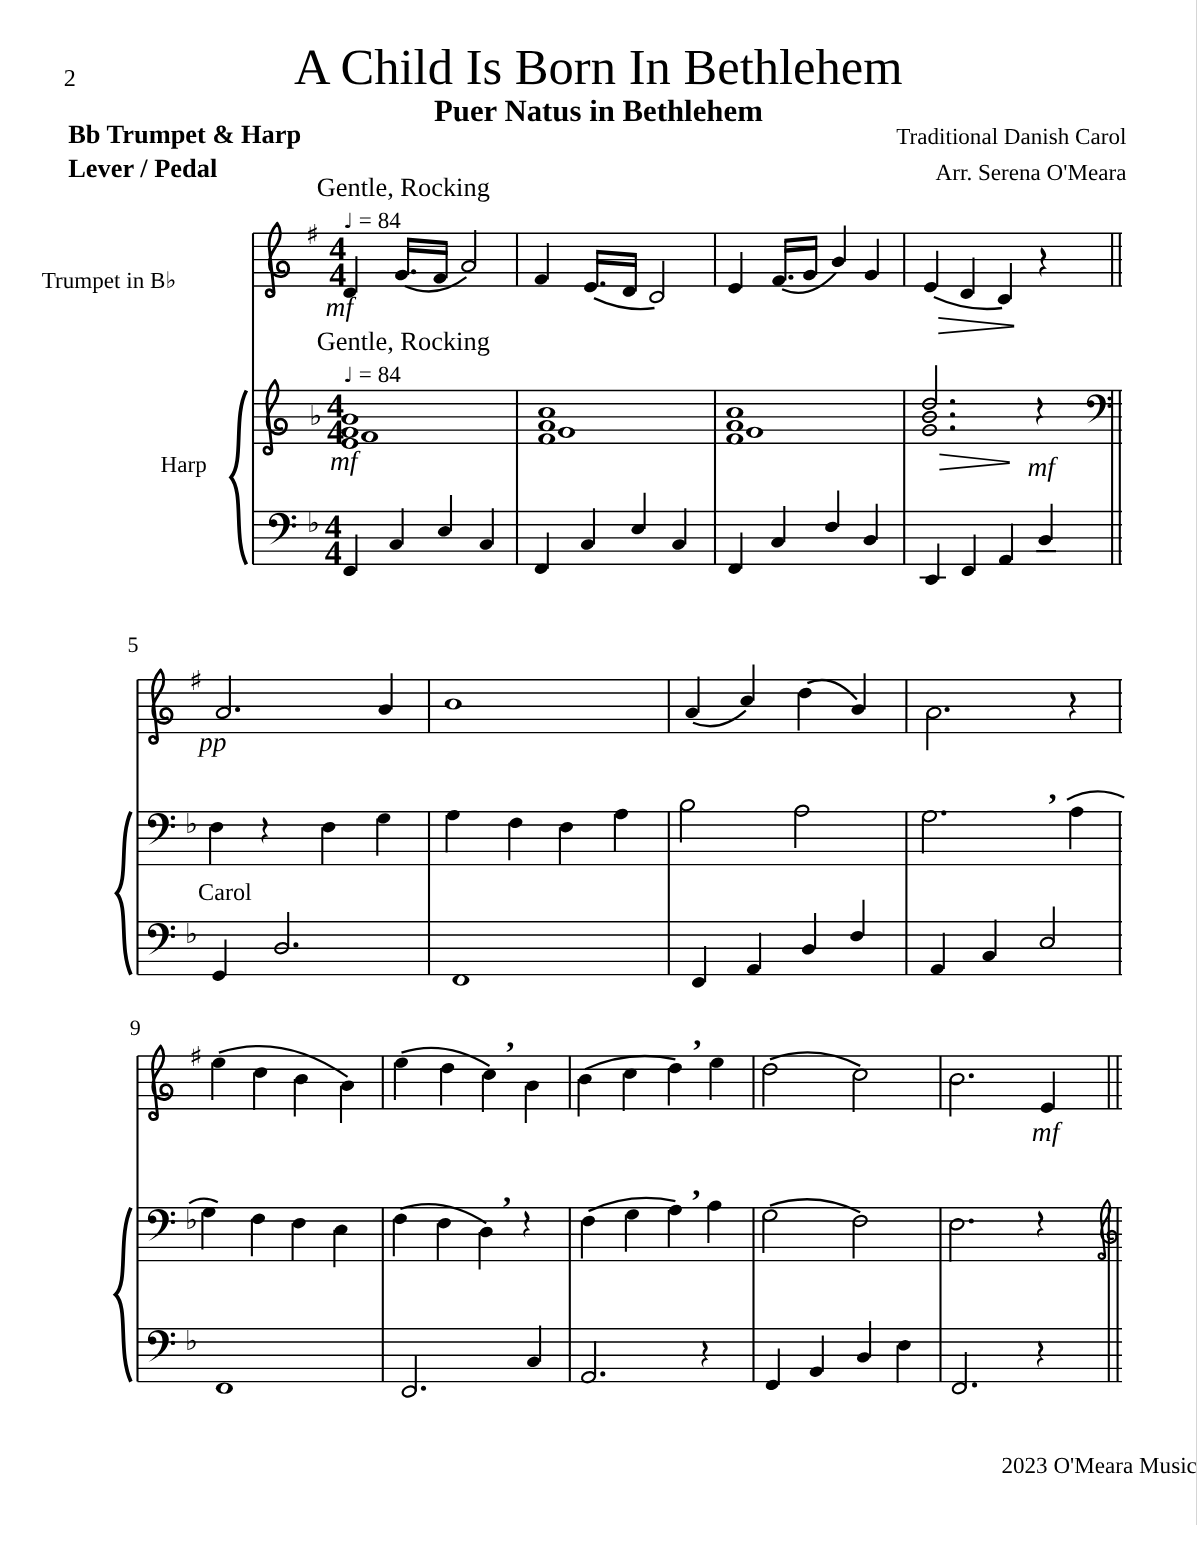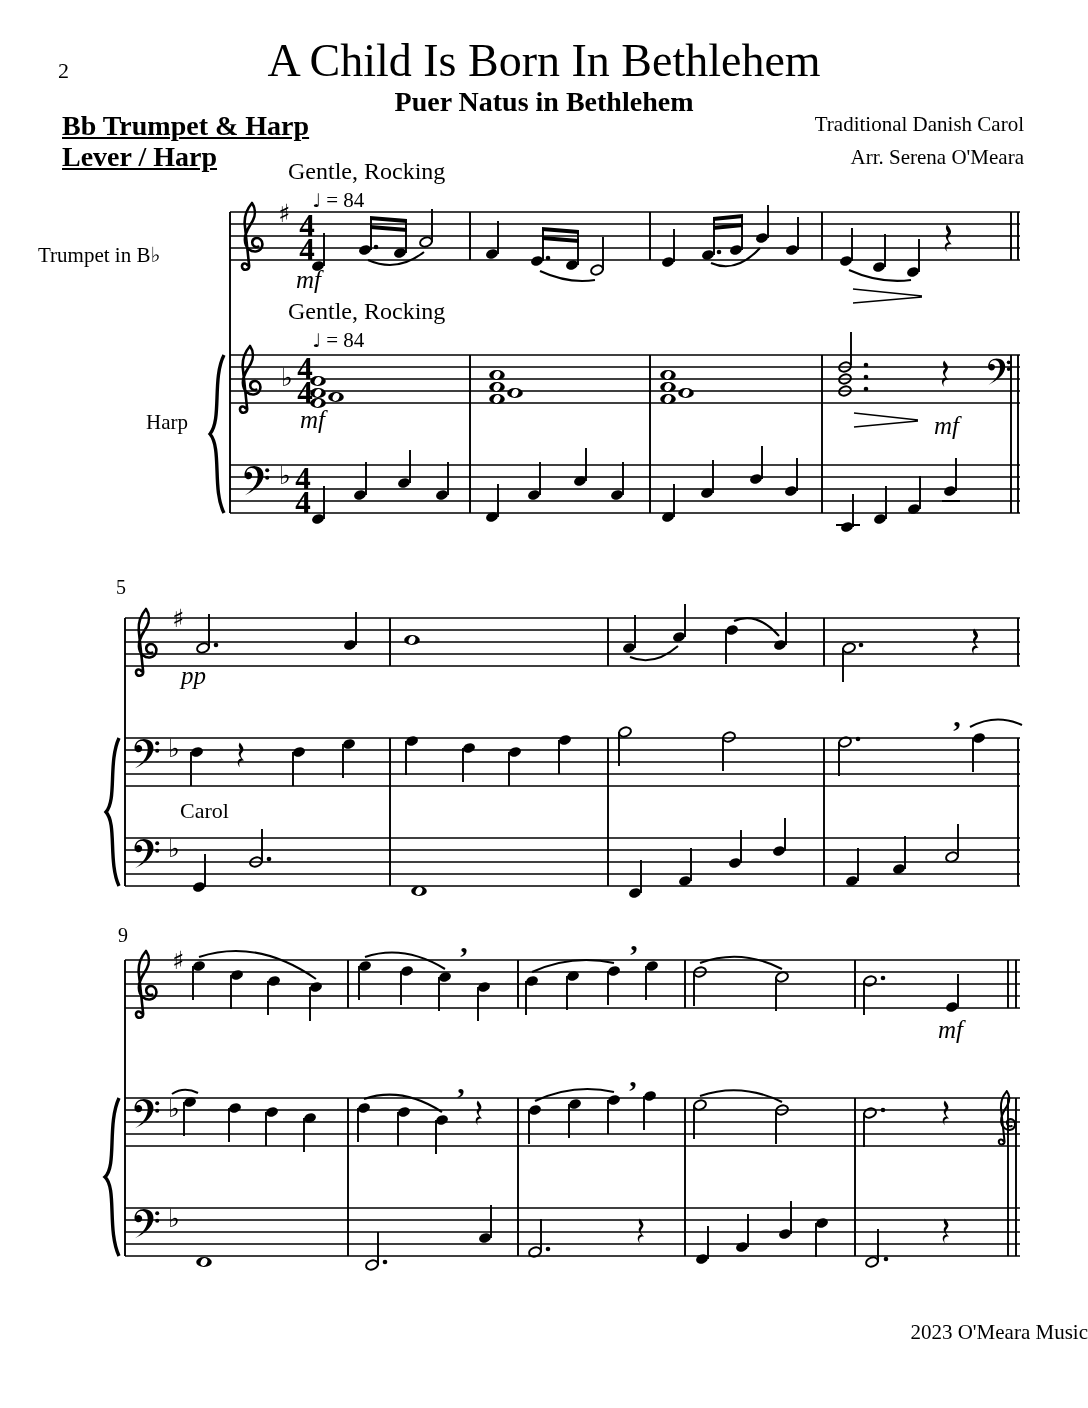--- a/index.html
+++ b/index.html
@@ -2,21 +2,21 @@
 <html><head>
 <meta charset="utf-8">
 <style>
   html,body{margin:0;padding:0;background:#888;}
   .page{position:relative;width:1088px;height:1408px;margin:0 auto;background:#ffffff;
         font-family:"Liberation Serif","DejaVu Sans",serif;color:#000;overflow:hidden;}
   .abs{position:absolute;white-space:nowrap;}
   .title{left:0;right:0;top:34px;text-align:center;font-size:46px;}
   .subtitle{left:0;right:0;top:86px;text-align:center;font-size:28px;font-weight:600;}
   .pagenum{left:58px;top:58px;font-size:22px;}
-  .hleft{left:62px;font-size:28px;font-weight:600;text-decoration:underline;}
+  .hleft{left:62px;font-size:24px;font-weight:600;}
   .hright{right:64px;font-size:21px;text-align:right;}
   .tempo{font-size:24px;}
   .bpm{font-size:21px;margin-left:18px;}
   .bpm .glyph{font-family:"DejaVu Sans",sans-serif;font-size:19px;}
   .instlabel{font-size:21px;}
   .dyn{font-family:"Liberation Serif",serif;font-style:italic;font-weight:normal;font-size:25px;}
   .bdlc{font-size:22px;}
   .mnum{font-size:20px;}
   .footer{left:0;right:0;top:1320px;text-align:right;font-size:21px;}
   svg.score{position:absolute;left:0;top:0;}
@@ -327,21 +327,21 @@
           <use href="#qrest" x="941" y="1218" width="12" height="30"></use>
         </g>
       </g>
     </g>
   </svg>
 
   <div class="abs pagenum">2</div>
   <div class="abs title">A Child Is Born In Bethlehem</div>
   <div class="abs subtitle">Puer Natus in Bethlehem</div>
   <div class="abs hleft" style="top:110px;">Bb Trumpet &amp; Harp</div>
-  <div class="abs hleft" style="top:141px;">Lever / Harp</div>
+  <div class="abs hleft" style="top:141px;">Lever / Pedal</div>
   <div class="abs hright" style="top:112px;">Traditional Danish Carol</div>
   <div class="abs hright" style="top:145px;">Arr. Serena O'Meara</div>
 
   <div class="abs tempo" style="left:288px;top:158px;">Gentle, Rocking</div>
   <div class="abs bpm" style="left:294px;top:188px;">
     <span class="glyph">♩</span>
     <span>= 84</span>
   </div>
   <div class="abs tempo" style="left:288px;top:298px;">Gentle, Rocking</div>
   <div class="abs bpm" style="left:294px;top:328px;">

